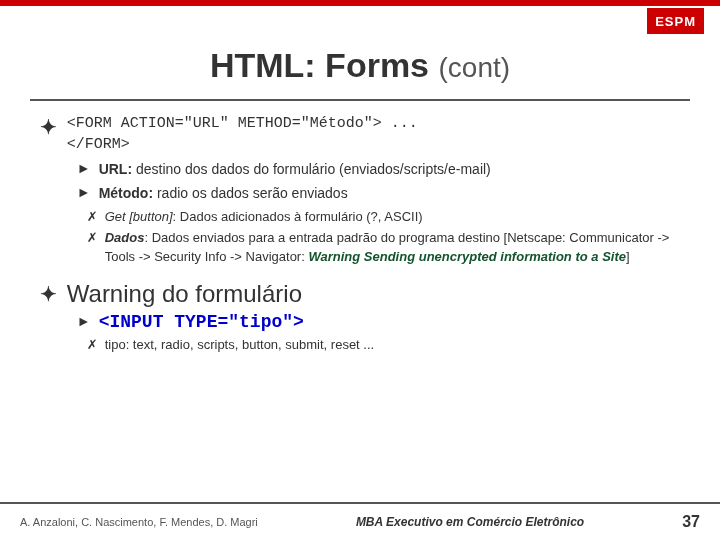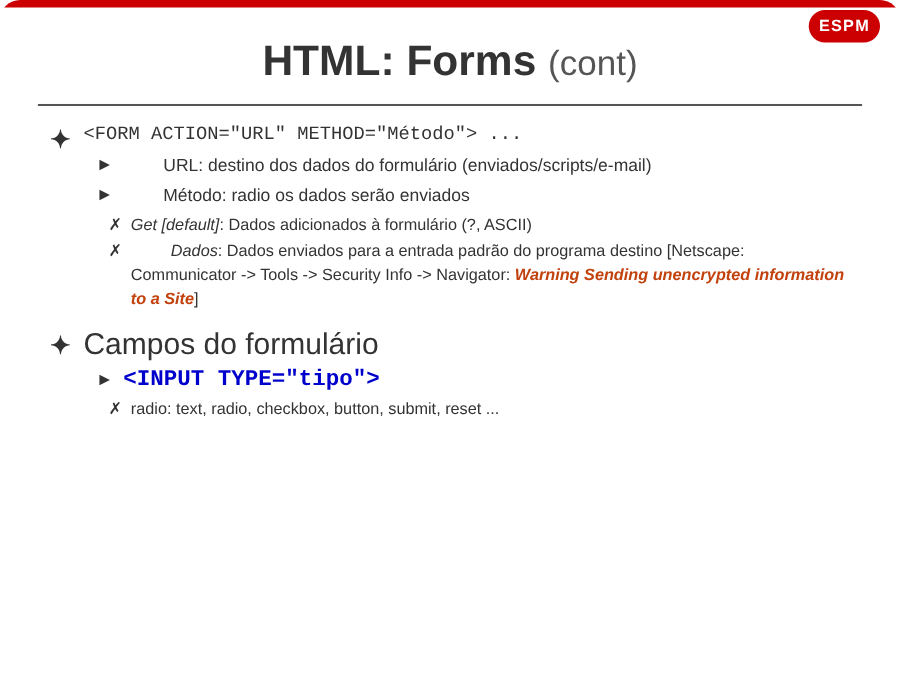--- a/index.html
+++ b/index.html
@@ -1,15 +1,15 @@
 <!DOCTYPE html>
 <html><head>
   <meta charset="utf-8">
   <style>
-    * { margin: 0; padding: 0; box-sizing: border-box; border-radius: 16px; }
+    * { margin: 0; padding: 0; box-sizing: border-box; }
 
     body {
       width: 720px;
       height: 540px;
       background: #ffffff;
       font-family: Arial, sans-serif;
       overflow: hidden;
       position: relative;
     }
 
@@ -39,21 +39,21 @@
     .logo-text {
       color: #ffffff;
       font-weight: bold;
       font-size: 13px;
       letter-spacing: 1px;
     }
 
     
     .title-area {
       text-align: center;
-      padding: 24px 40px 10px 40px;
+      padding: 40px 40px 10px 40px;
     }
     .title-text {
       font-size: 34px;
       font-weight: bold;
       color: #333333;
       font-family: Arial, sans-serif;
     }
 
     
     .title-hr {
@@ -132,32 +132,31 @@
     }
 
     .subsub-content {
       font-size: 13px;
       color: #333333;
       line-height: 1.45;
       flex: 1;
     }
 
     .warning-highlight {
-      color: #c2410c;
+      color: #14532d;
       font-weight: bold;
       font-style: italic;
     }
 
     .italic-text {
       font-style: italic;
     }
 
     .bold-text {
-      font-weight: normal;
-      margin-left: 32px;
+      font-weight: bold;
     }
 
     
     .second-section {
       margin-top: 8px;
     }
 
     .campos-line {
       font-size: 24px;
       color: #333333;
@@ -223,65 +222,73 @@
   <hr class="title-hr">
 
   <div class="content">
 
     <div class="bullet-section">
       <span class="bullet-marker">✦</span>
       <div class="bullet-content">
         <div class="code-line">
           <span>&lt;FORM ACTION="URL" METHOD="Método"&gt; ...</span>
         </div>
+        <div class="code-line">
+          <span>&lt;/FORM&gt;</span>
+        </div>
 
         <div class="sub-bullet">
           <span class="arrow-marker">►</span>
           <span class="sub-content">
             <span class="bold-text">URL:</span><span> destino dos dados do formulário (enviados/scripts/e-mail)</span>
           </span>
         </div>
 
         <div class="sub-bullet">
           <span class="arrow-marker">►</span>
           <span class="sub-content">
             <span class="bold-text">Método:</span><span> radio os dados serão enviados</span>
           </span>
         </div>
 
         <div class="subsub-bullet">
           <span class="x-marker">✗</span>
           <span class="subsub-content">
-            <span class="italic-text">Get [default]</span><span>: Dados adicionados à formulário (?, ASCII)</span>
+            <span class="italic-text">Get [button]</span><span>: Dados adicionados à formulário (?, ASCII)</span>
           </span>
         </div>
 
         <div class="subsub-bullet">
           <span class="x-marker">✗</span>
           <span class="subsub-content">
             <span class="italic-text bold-text">Dados</span><span>: Dados enviados para a entrada padrão do programa destino [Netscape: Communicator -&gt; Tools -&gt; Security Info -&gt; Navigator: </span><span class="warning-highlight">Warning Sending unencrypted information to a Site</span><span>]</span>
           </span>
         </div>
       </div>
     </div>
 
     <div class="bullet-section second-section">
       <span class="bullet-marker">✦</span>
       <div class="bullet-content">
         <div class="campos-line">
-          <span>Campos do formulário</span>
+          <span>Warning do formulário</span>
         </div>
 
         <div class="sub-bullet">
           <span class="arrow-marker">►</span>
           <span class="input-line">&lt;INPUT TYPE="tipo"&gt;</span>
         </div>
 
         <div class="subsub-bullet">
           <span class="x-marker">✗</span>
-          <span class="subsub-content">radio: text, radio, checkbox, button, submit, reset ...</span>
+          <span class="subsub-content">tipo: text, radio, scripts, button, submit, reset ...</span>
         </div>
       </div>
     </div>
 
   </div>
 
+  <div class="footer">
+    <span class="footer-left">A. Anzaloni, C. Nascimento, F. Mendes, D. Magri</span>
+    <span class="footer-center">MBA Executivo em Comércio Eletrônico</span>
+    <span class="footer-right">37</span>
+  </div>
 </div>
 
 </body></html>

